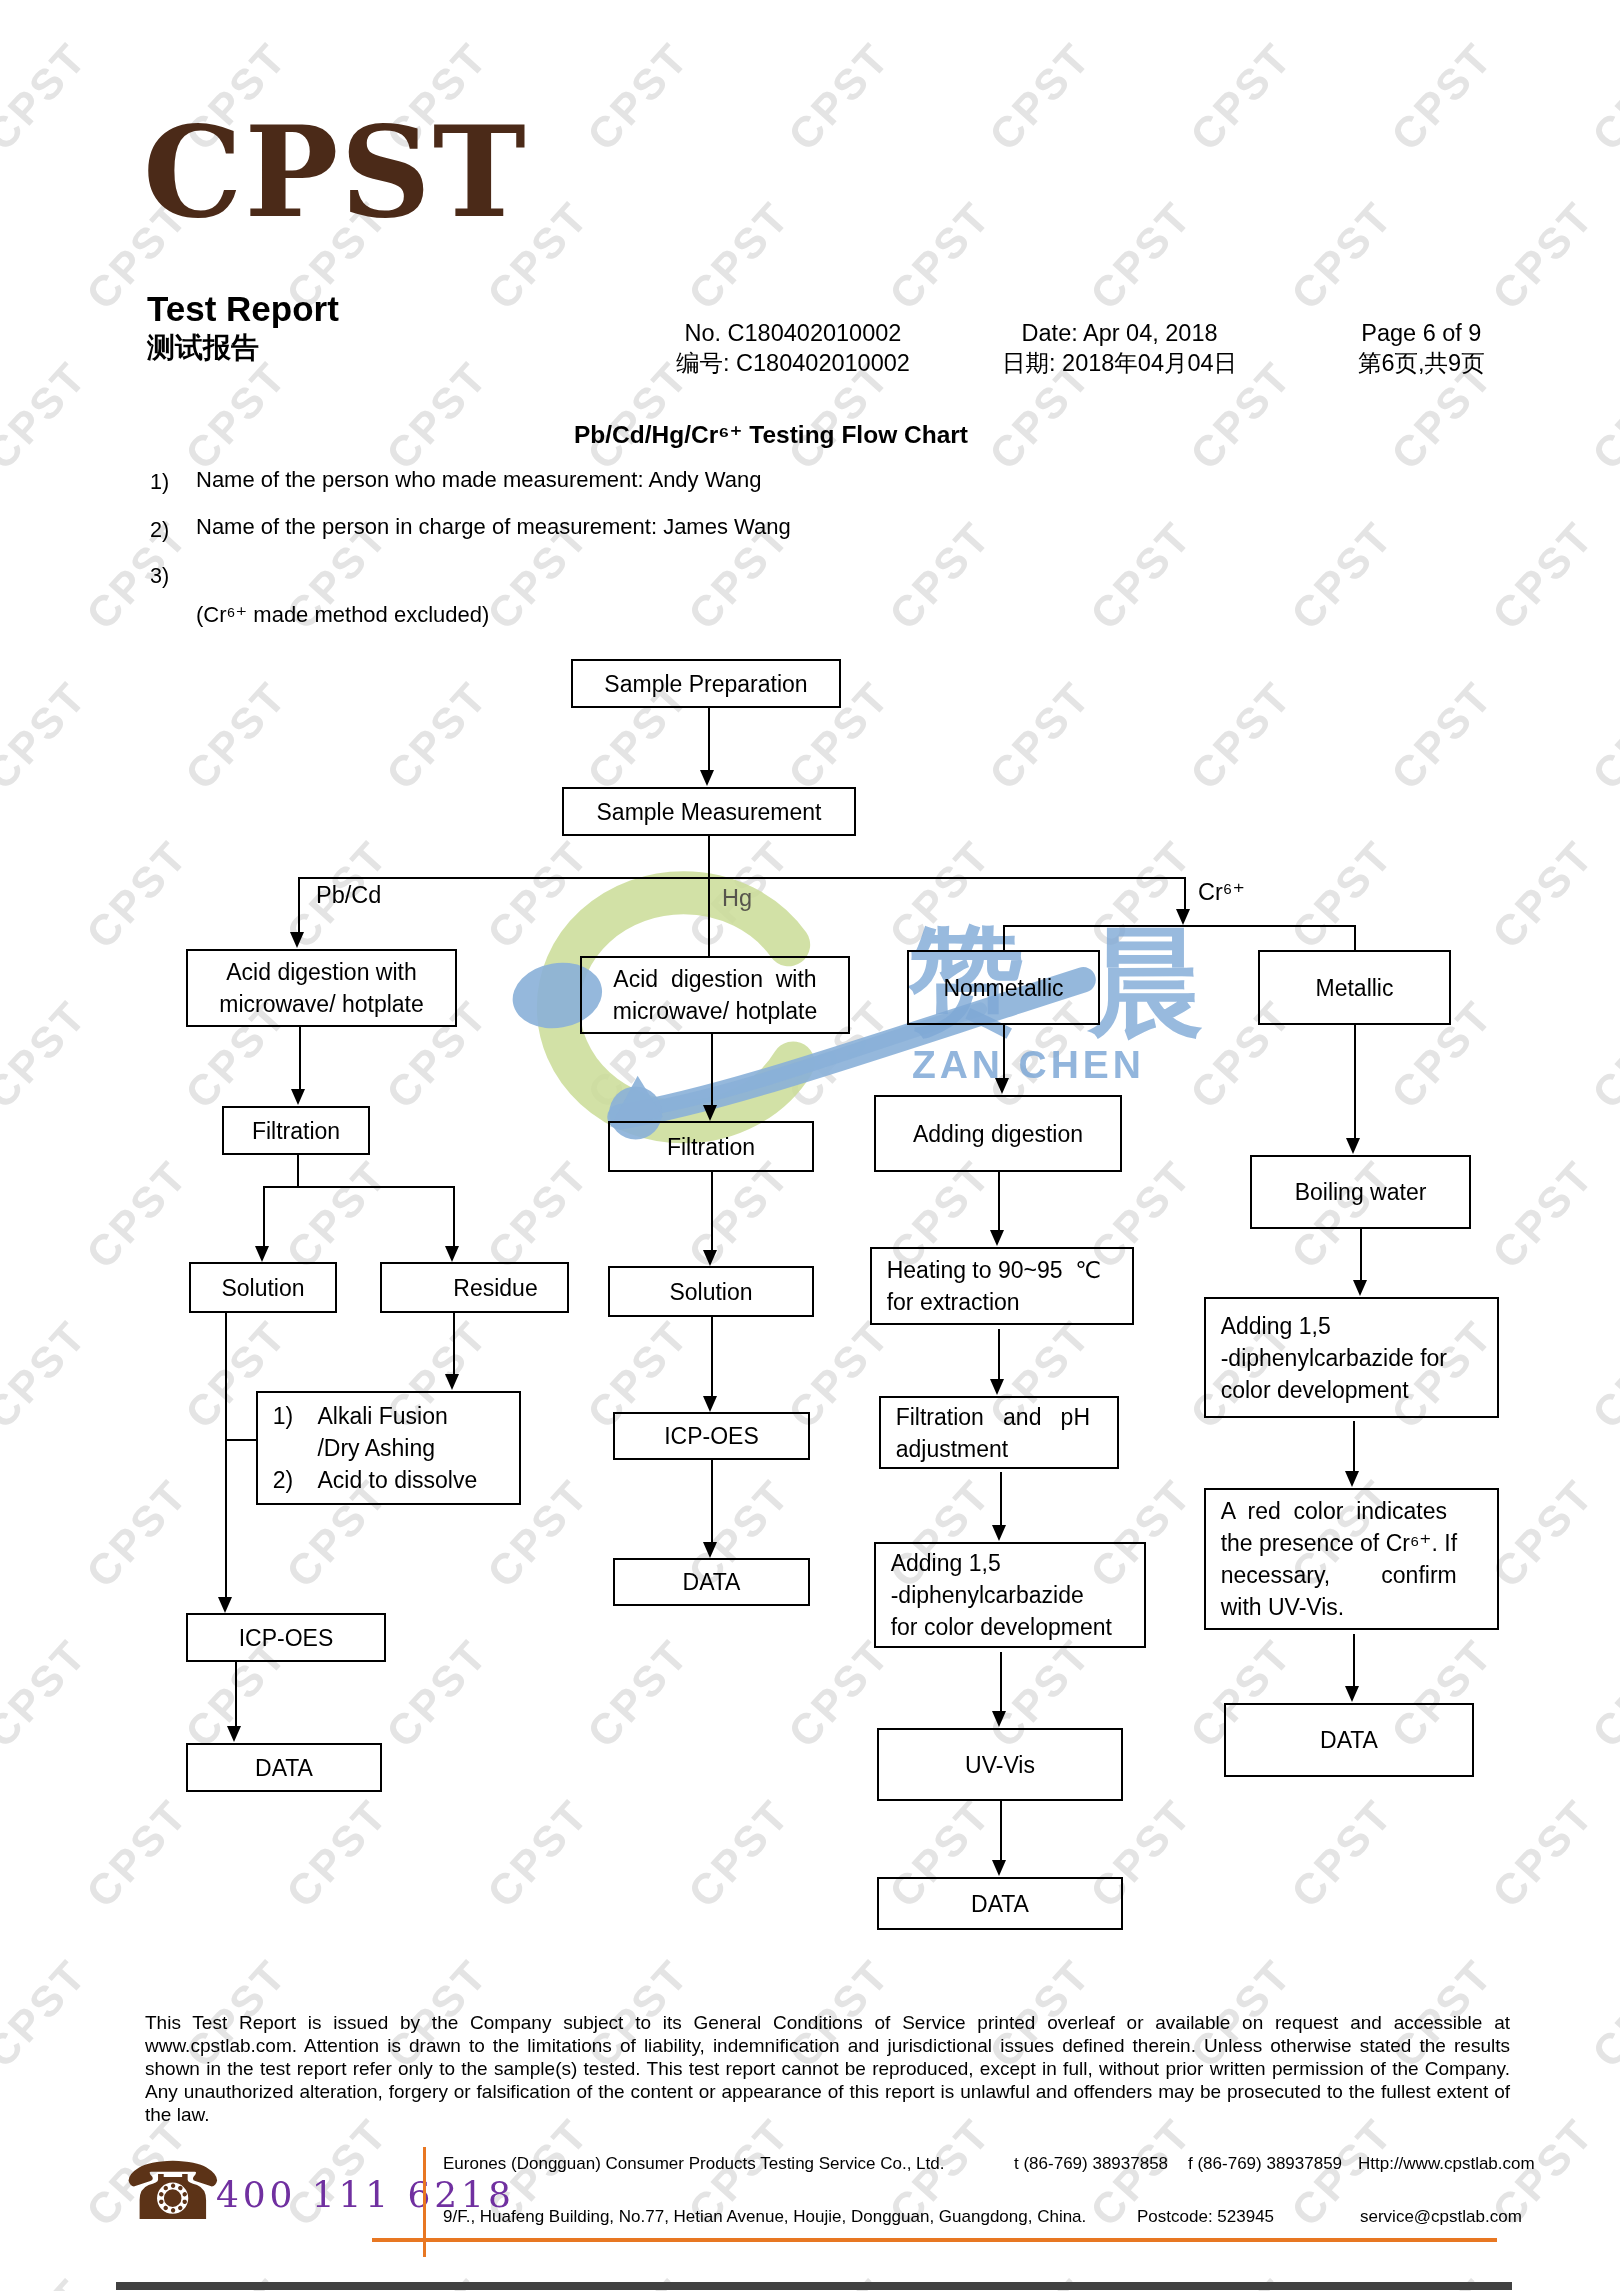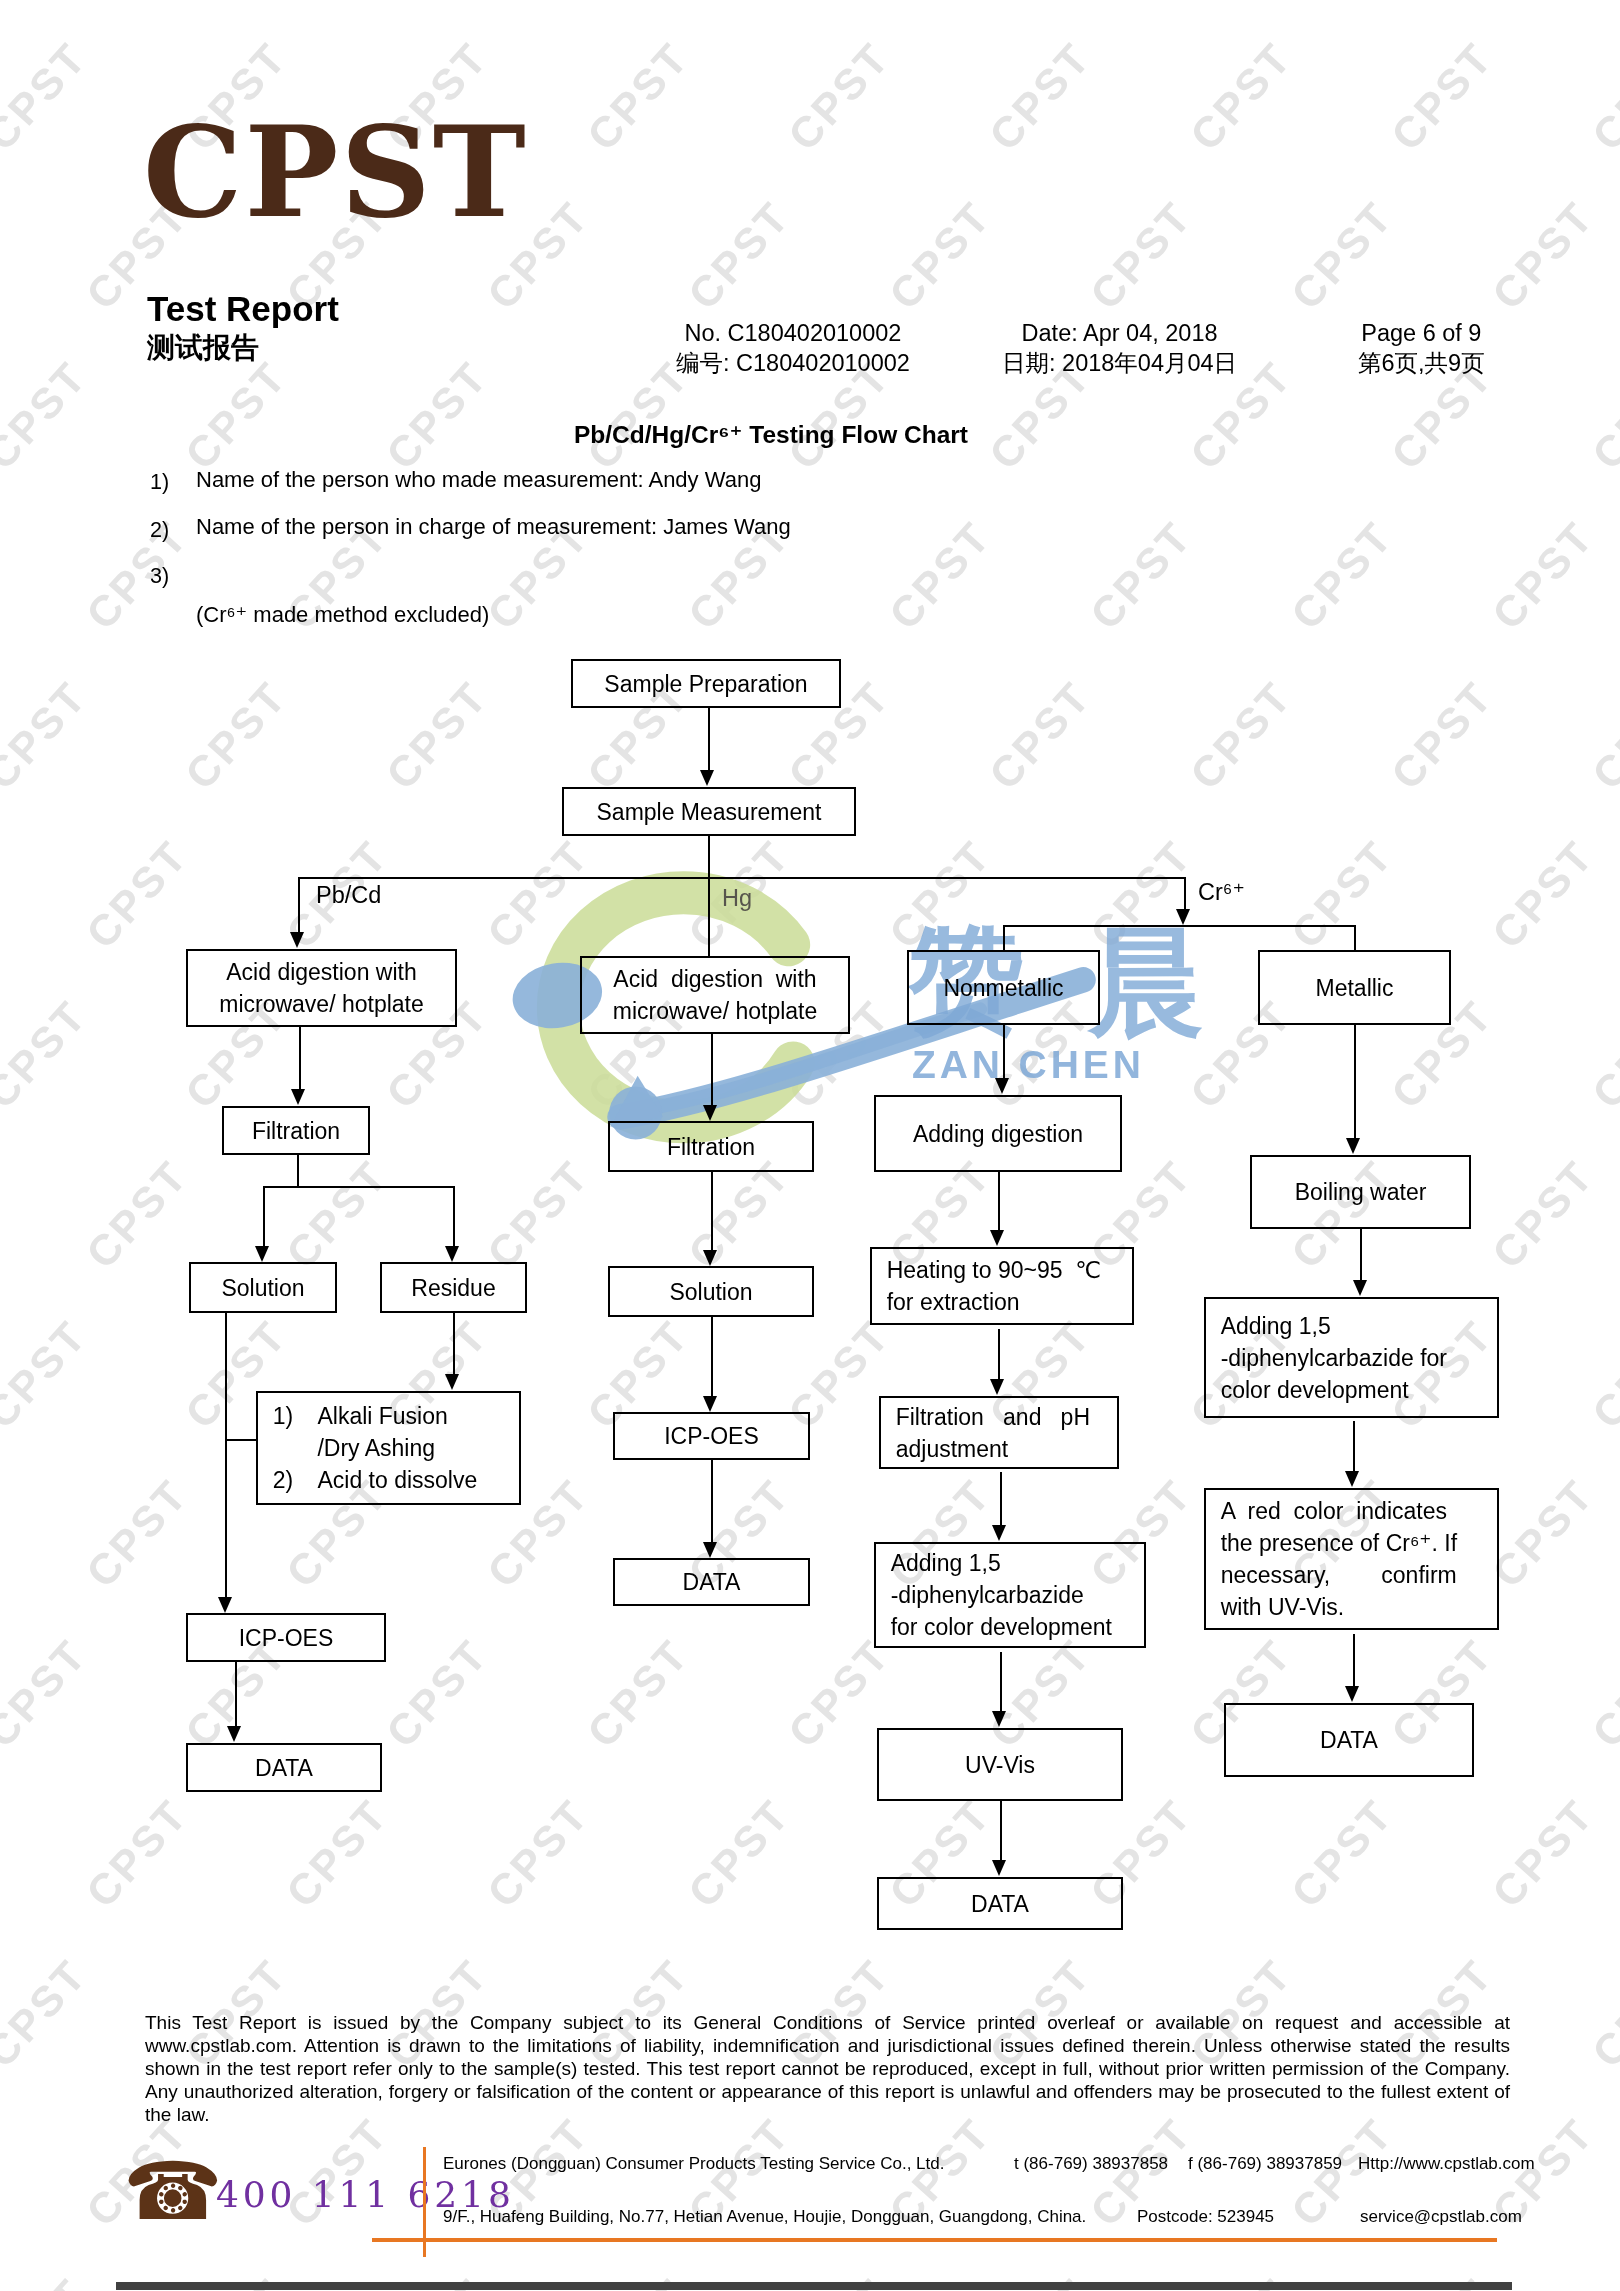--- a/index.html
+++ b/index.html
@@ -254,21 +254,21 @@
         </div>
         <div class="node" style="left: 874px; top: 1095px; width: 244px; height: 73px;">
           <div class="ln">Adding digestion</div>
         </div>
         <div class="node" style="left: 1250px; top: 1155px; width: 217px; height: 70px;">
           <div class="ln">Boiling water</div>
         </div>
         <div class="node" style="left: 189px; top: 1262px; width: 144px; height: 47px;">
           <div class="ln">Solution</div>
         </div>
-        <div class="node" style="left: 380px; top: 1262px; width: 143px; height: 47px;">
+        <div class="node" style="left: 380px; top: 1262px; width: 143px; height: 47px; padding-left: 42px;">
           <div class="ln">Residue</div>
         </div>
         <div class="node" style="left: 608px; top: 1121px; width: 202px; height: 47px;">
           <div class="ln">Filtration</div>
         </div>
         <div class="node" style="left: 608px; top: 1266px; width: 202px; height: 47px;">
           <div class="ln">Solution</div>
         </div>
         <div class="node left" style="left: 870px; top: 1247px; width: 264px; height: 78px;">
           <div class="ln">Heating to 90~95  ℃</div>

